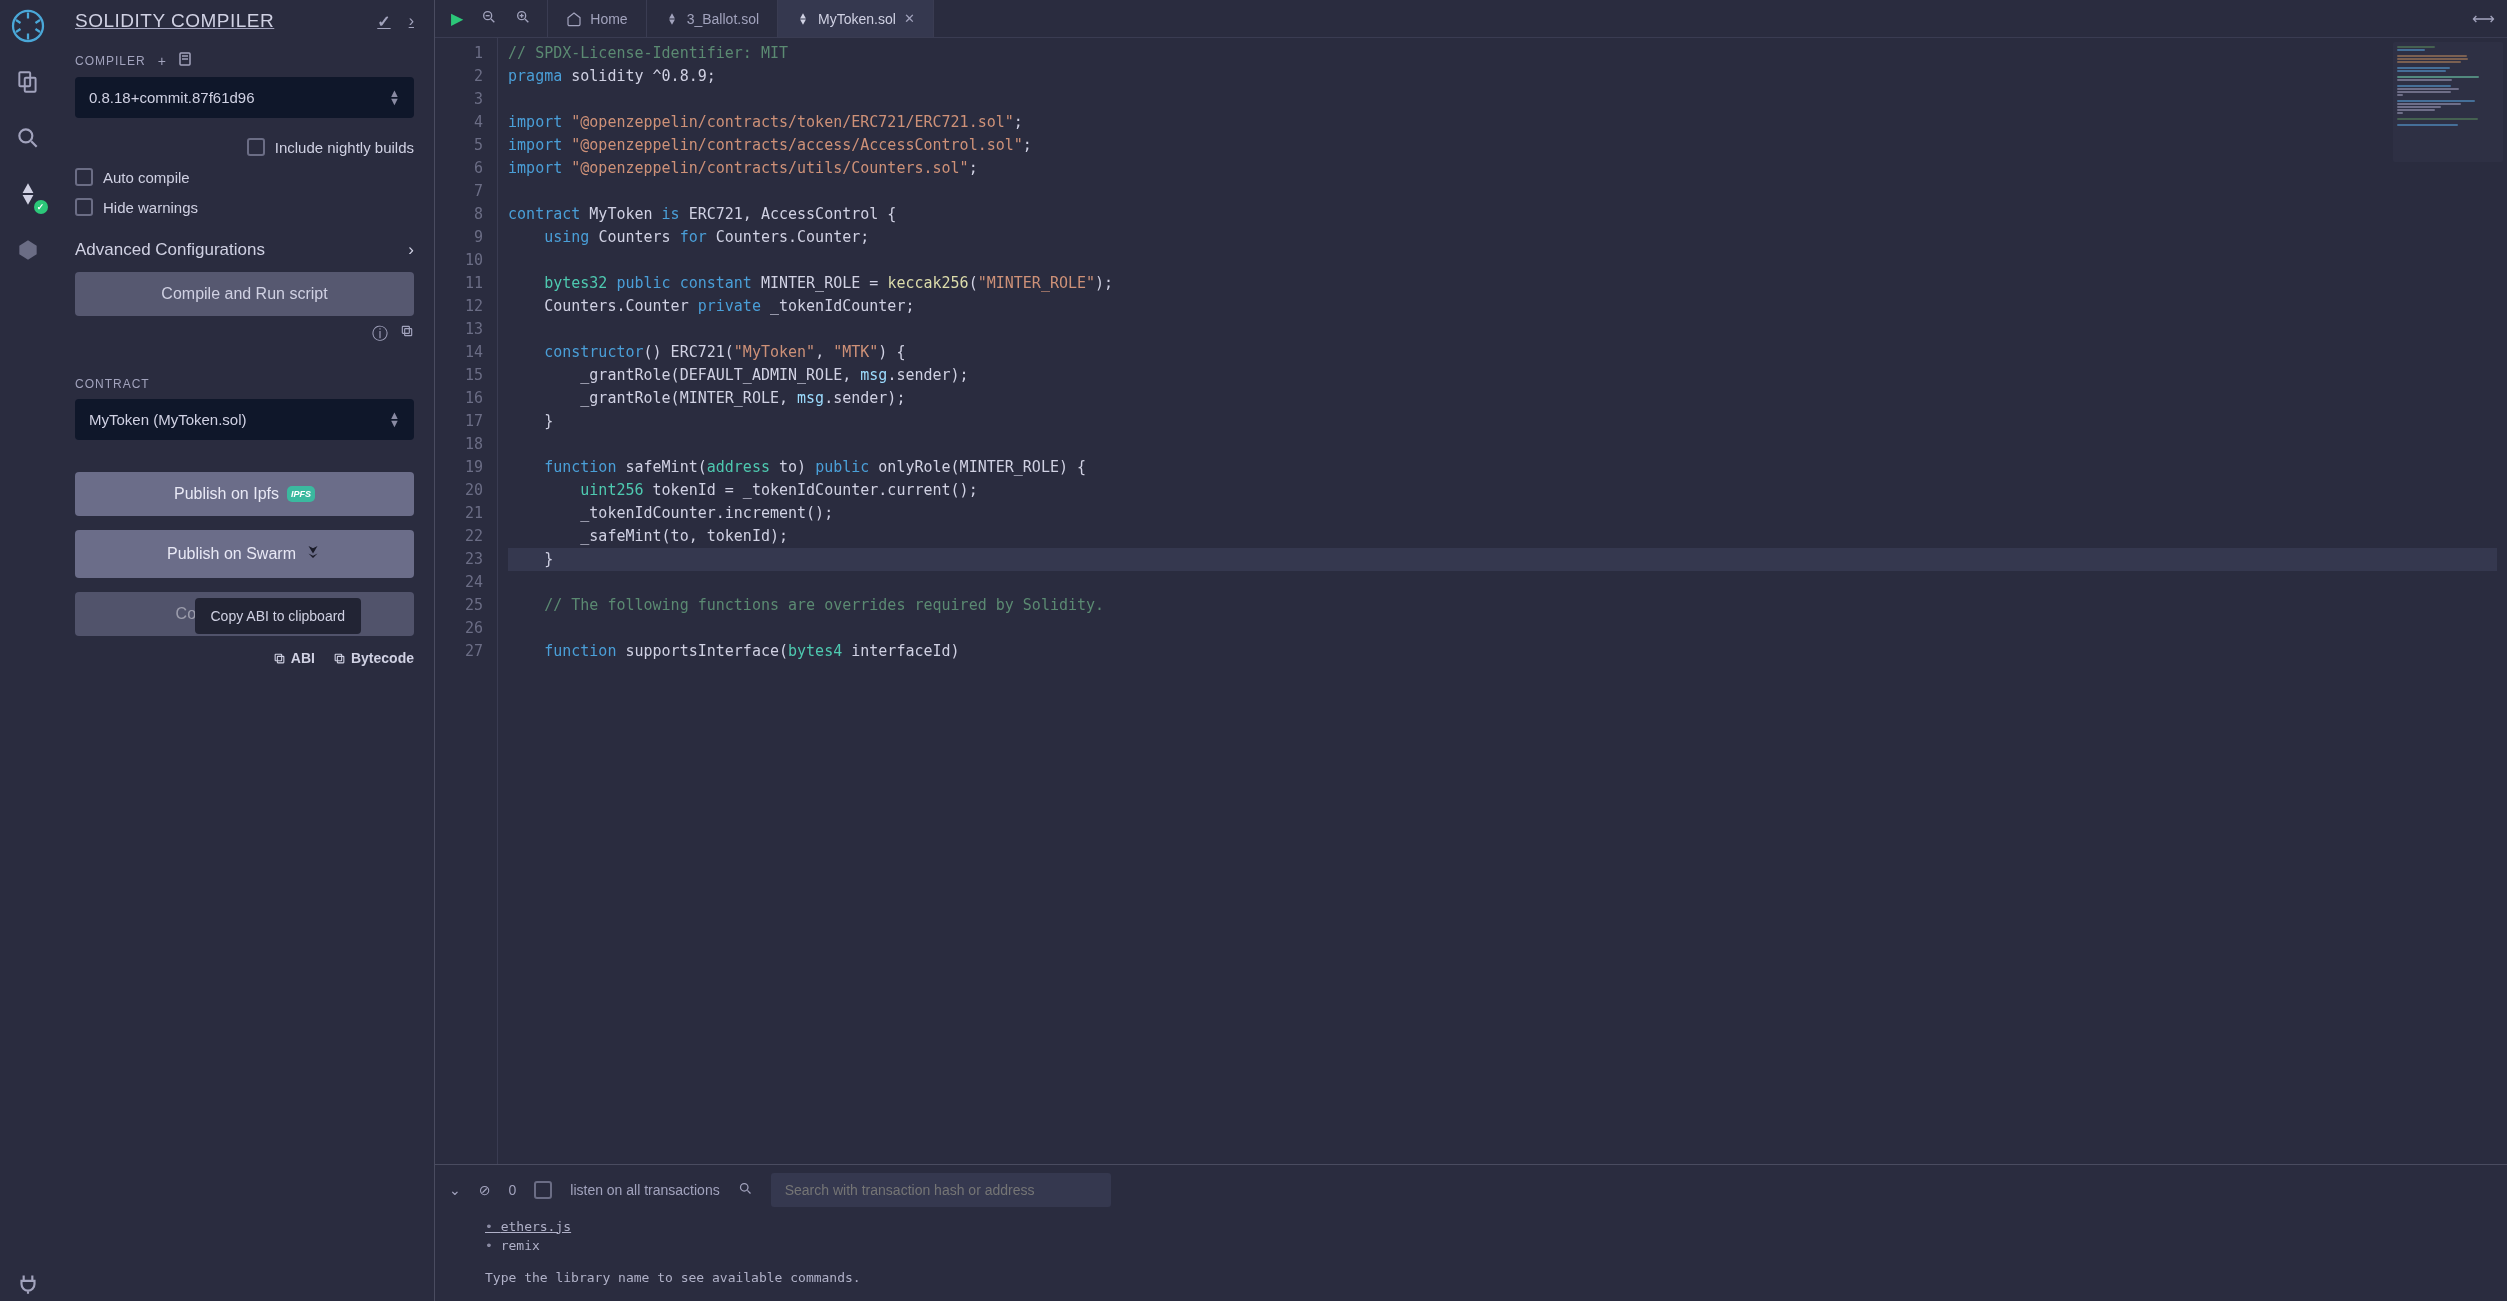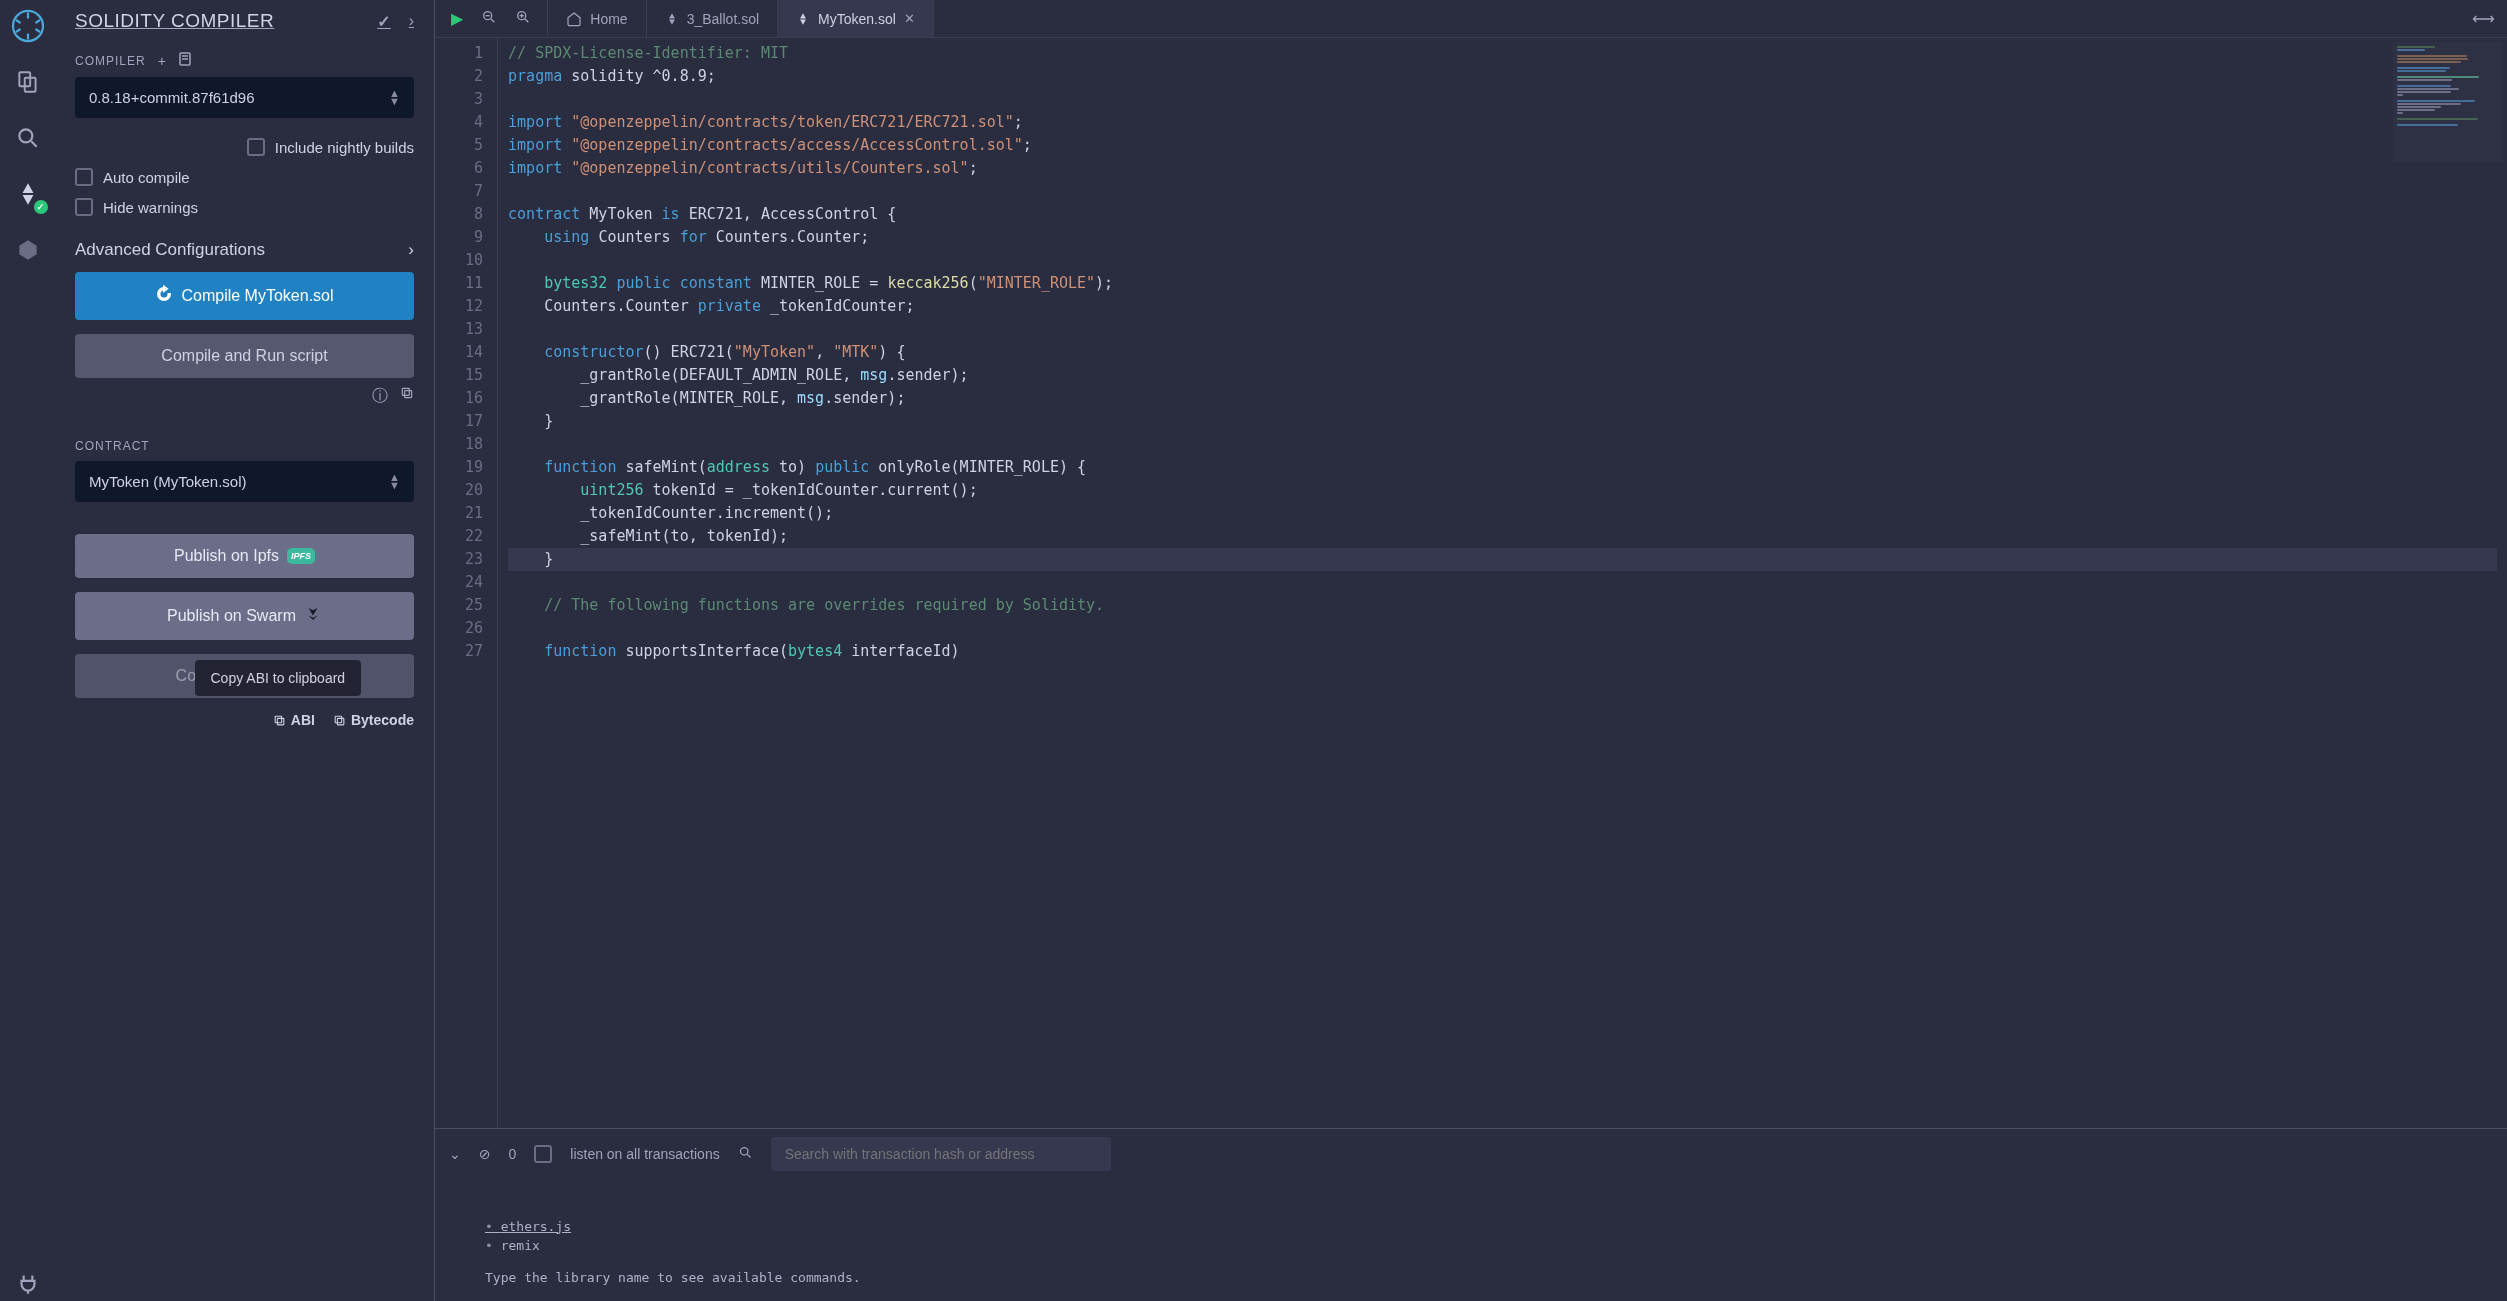--- a/index.html
+++ b/index.html
@@ -244,21 +244,21 @@
   font-size: 14px;
 }
 .terminal {
   font-family: "Consolas", "Monaco", monospace;
   font-size: 13px;
   color: #b0b1c8;
   padding: 2px 14px 14px 50px;
   line-height: 1.5;
 }
 .terminal .bullet::before { content: "• "; color: #8a8ba3; }
-.terminal .underline { text-decoration: underline; margin-top: 36px; }
+.terminal .underline { text-decoration: underline; }
 </style>
 </head>
 <body>
 
 <div class="iconbar">
   <div class="iconbar-item logo">
     <svg viewBox="0 0 24 24" fill="none" stroke="#4aa8d8" stroke-width="1.5">
         <circle cx="12" cy="12" r="10"></circle>
         <path d="M12 3v4M12 17v4M4 8l3 2M20 8l-3 2M4 16l3-2M20 16l-3-2"></path>
       </svg>
@@ -331,28 +331,20 @@
   <div class="checkbox-row">
     <span class="checkbox"></span>
     <span>Hide warnings</span>
   </div>
 
   <div class="adv-config">
     <span>Advanced Configurations</span>
     <span>›</span>
   </div>
 
-  <button class="btn btn-primary">
-    <span>
-      <svg width="18" height="18" viewBox="0 0 24 24" fill="none" stroke="#fff" stroke-width="2.5">
-          <path d="M4 12a8 8 0 018-8V2l4 3-4 3V6a6 6 0 106 6h2a8 8 0 11-16 0z"></path>
-        </svg>
-    </span>
-    <span>Compile MyToken.sol</span>
-  </button>
 
   <div class="btn-row" style="margin-bottom:14px;">
     <button class="btn btn-secondary">
       <span>Compile and Run script</span>
     </button>
     <div class="btn-row-icons">
       <span>ⓘ</span>
       <span>
         <svg width="14" height="14" viewBox="0 0 24 24" fill="none" stroke="#a2a3bd" stroke-width="2">
             <rect x="8" y="8" width="12" height="12" rx="1"></rect>

